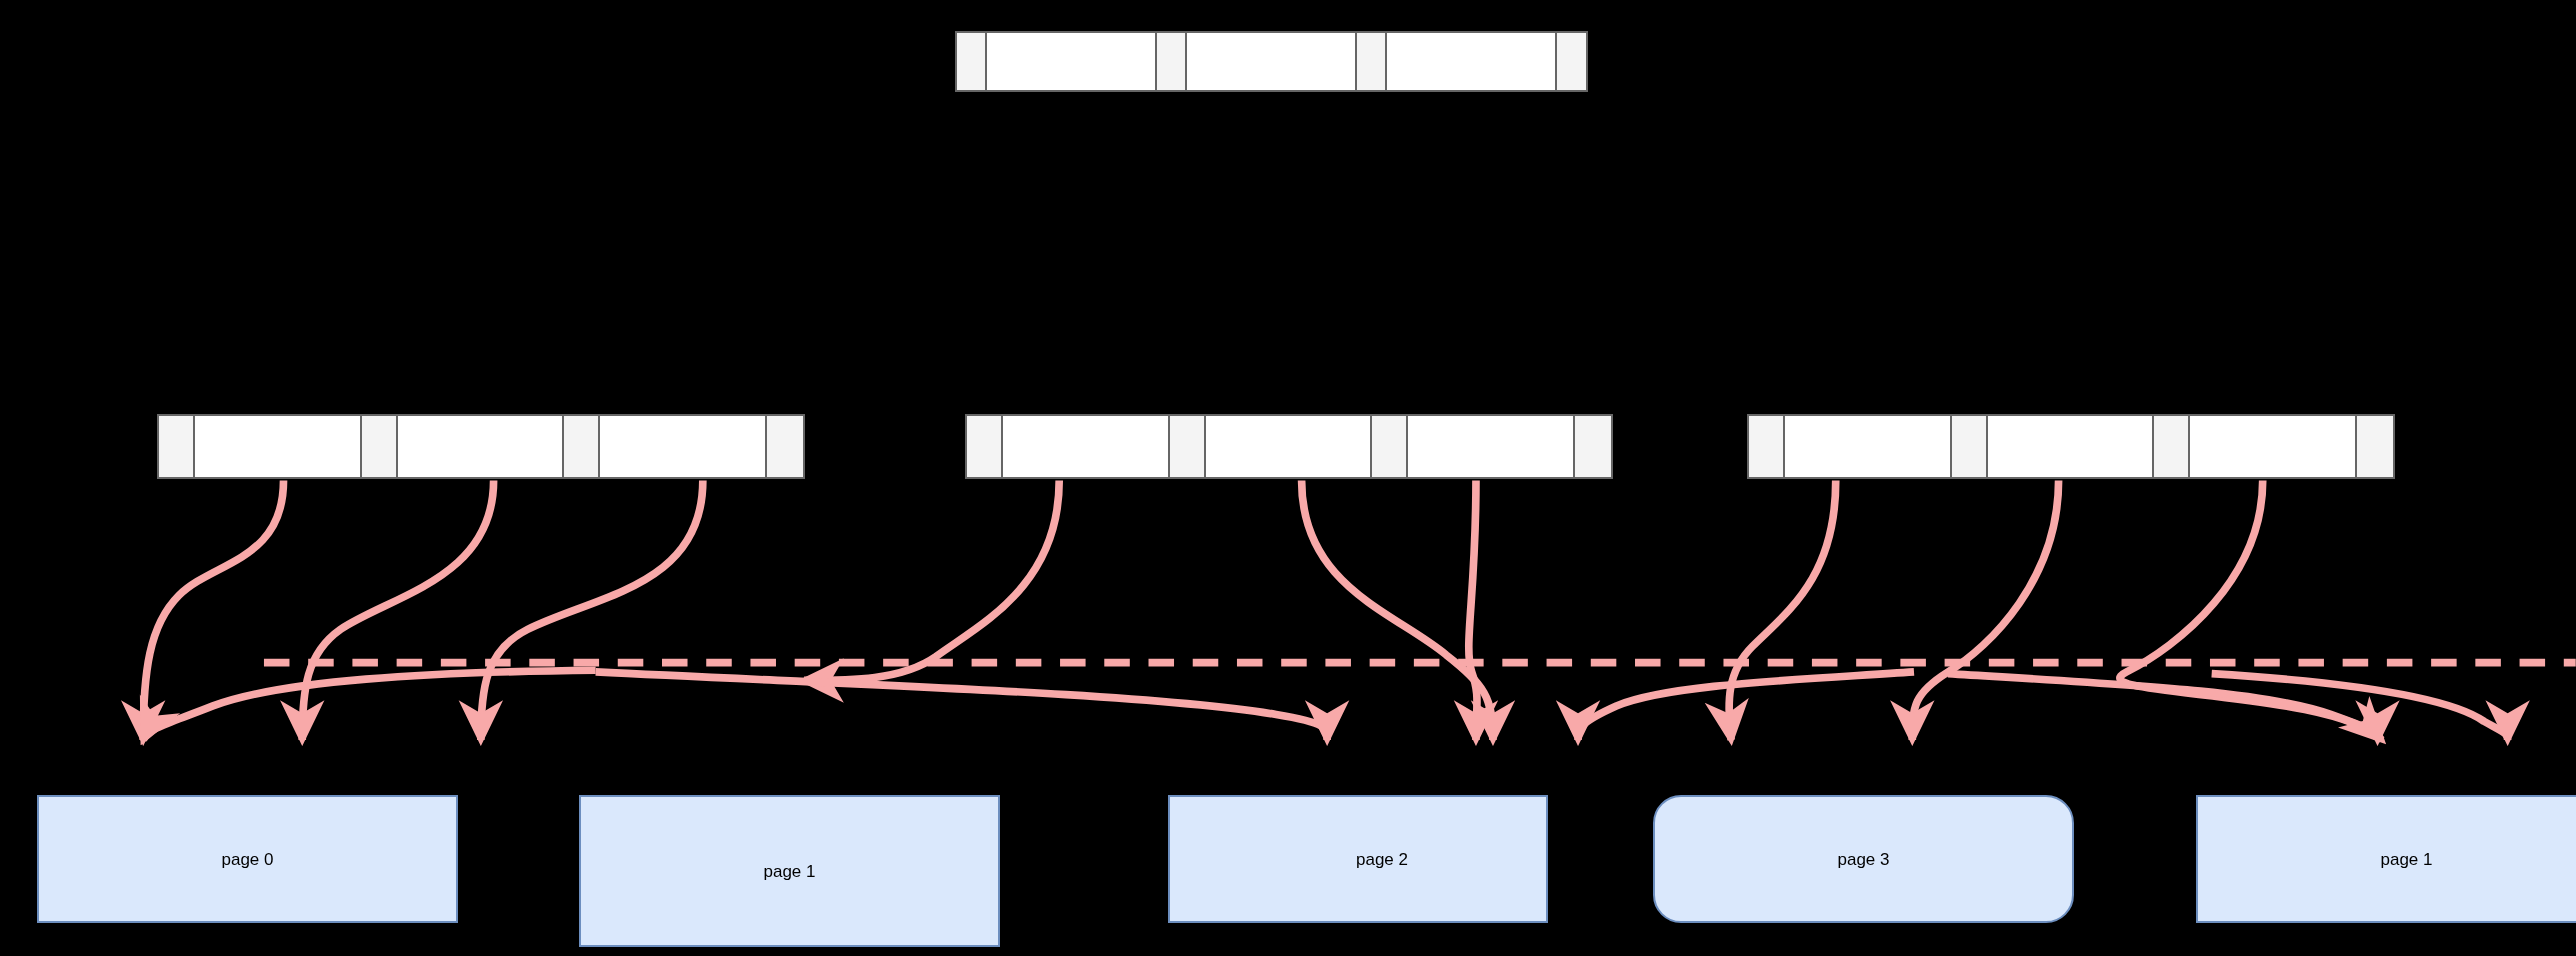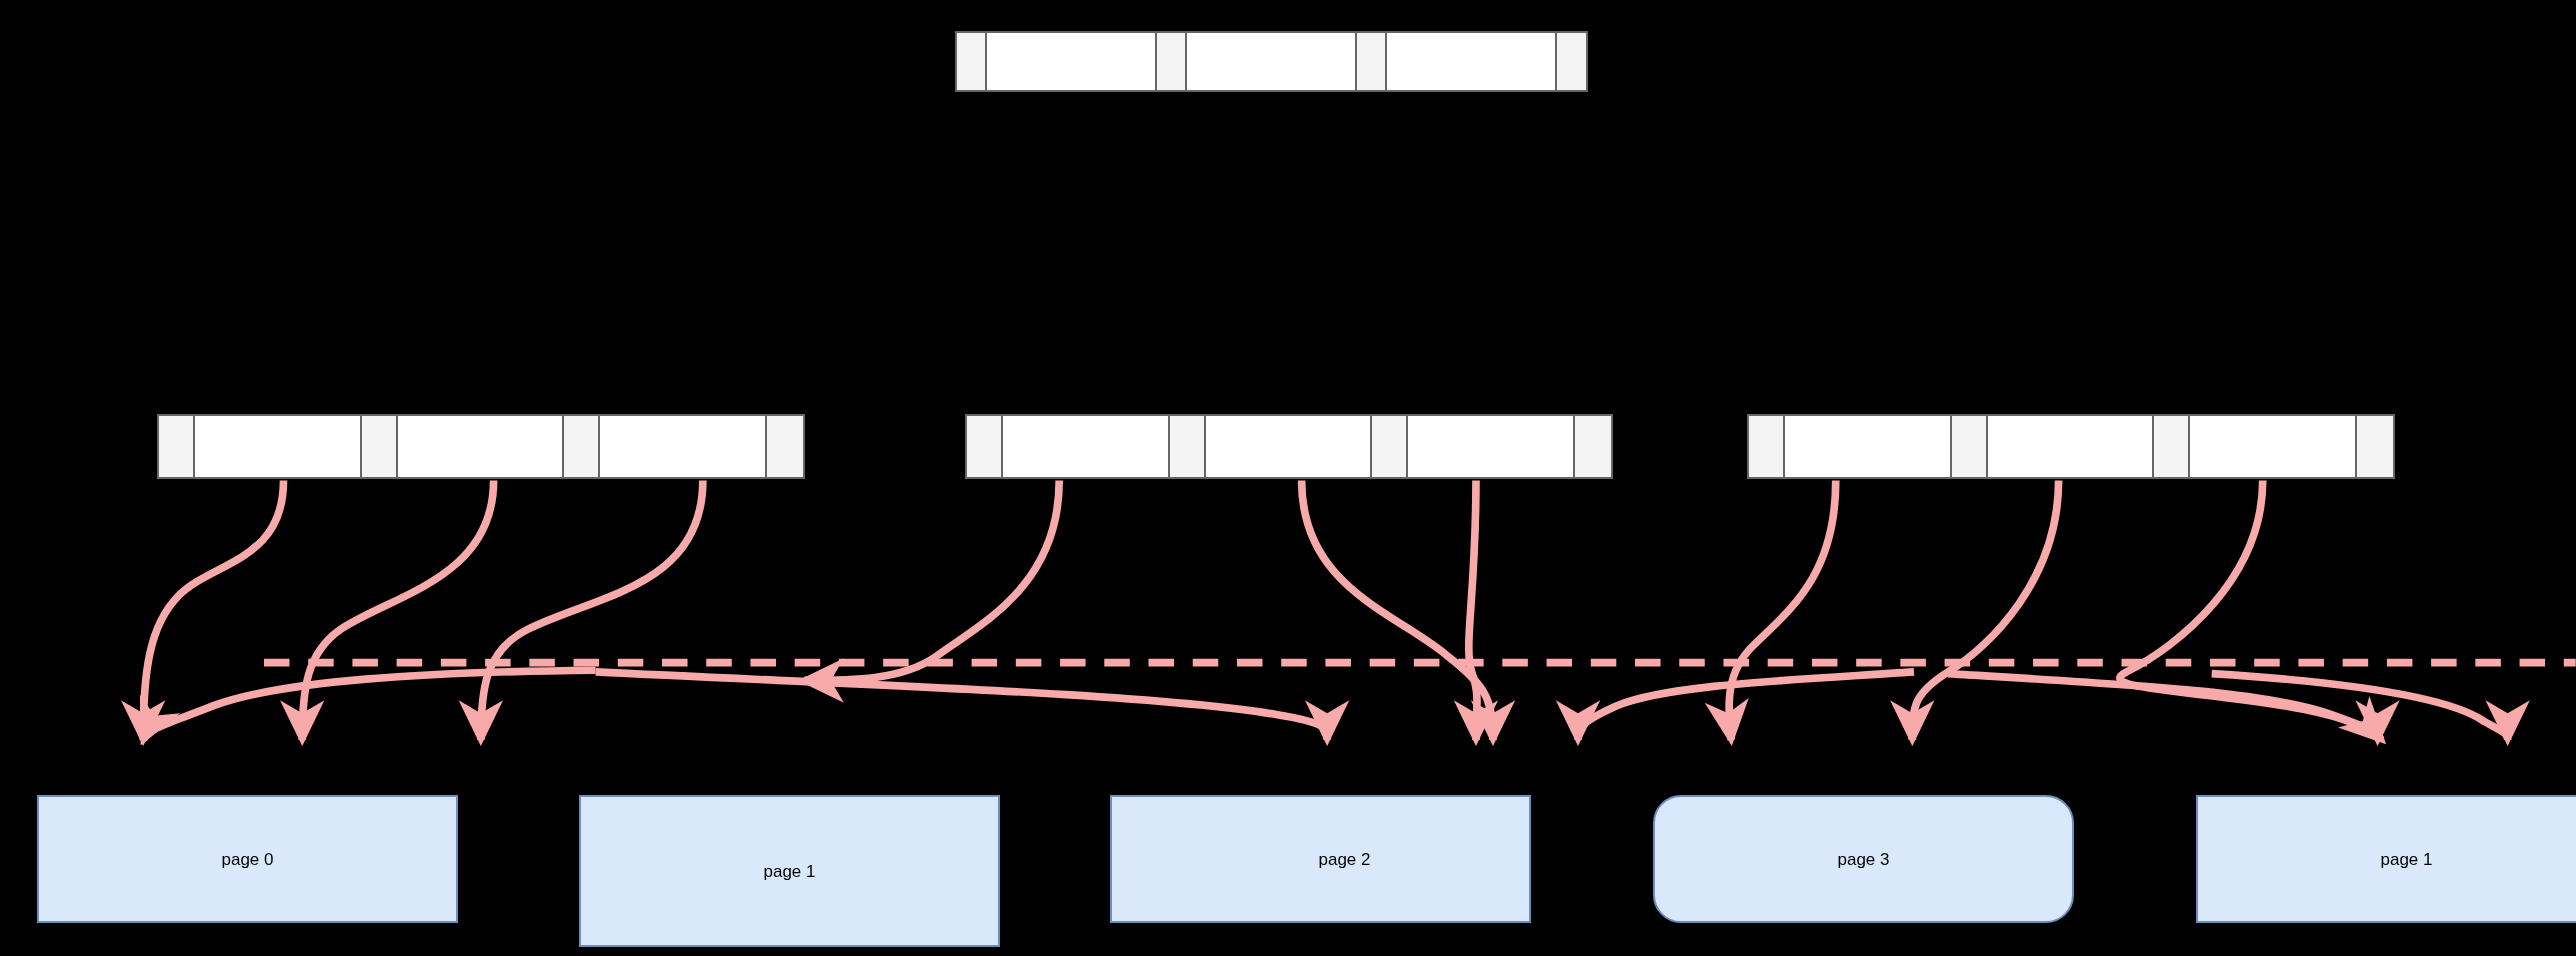--- a/index.html
+++ b/index.html
@@ -131,21 +131,21 @@
       <div class="cell key" style="width: 172px;"></div>
       <div class="cell ptr" style="width: 37px;"></div>
     </div>
 
   <div class="page-box" style="left: 37px; top: 795px; width: 421px; height: 128px;">
     <span>page 0</span>
   </div>
   <div class="page-box" style="left: 579px; top: 795px; width: 421px; height: 152px;">
     <span>page 1</span>
   </div>
-  <div class="page-box" style="left: 1110px; top: 795px; width: 421px; height: 128px; padding-left: 48px;">
+  <div class="page-box" style="left: 1168px; top: 795px; width: 380px; height: 128px; padding-left: 48px;">
     <span>page 2</span>
   </div>
   <div class="page-box" style="left: 1653px; top: 795px; width: 421px; height: 128px; border-radius: 28px;">
     <span>page 3</span>
   </div>
   <div class="page-box" style="left: 2196px; top: 795px; width: 421px; height: 128px;">
     <span>page 1</span>
   </div>
 
 </div>

